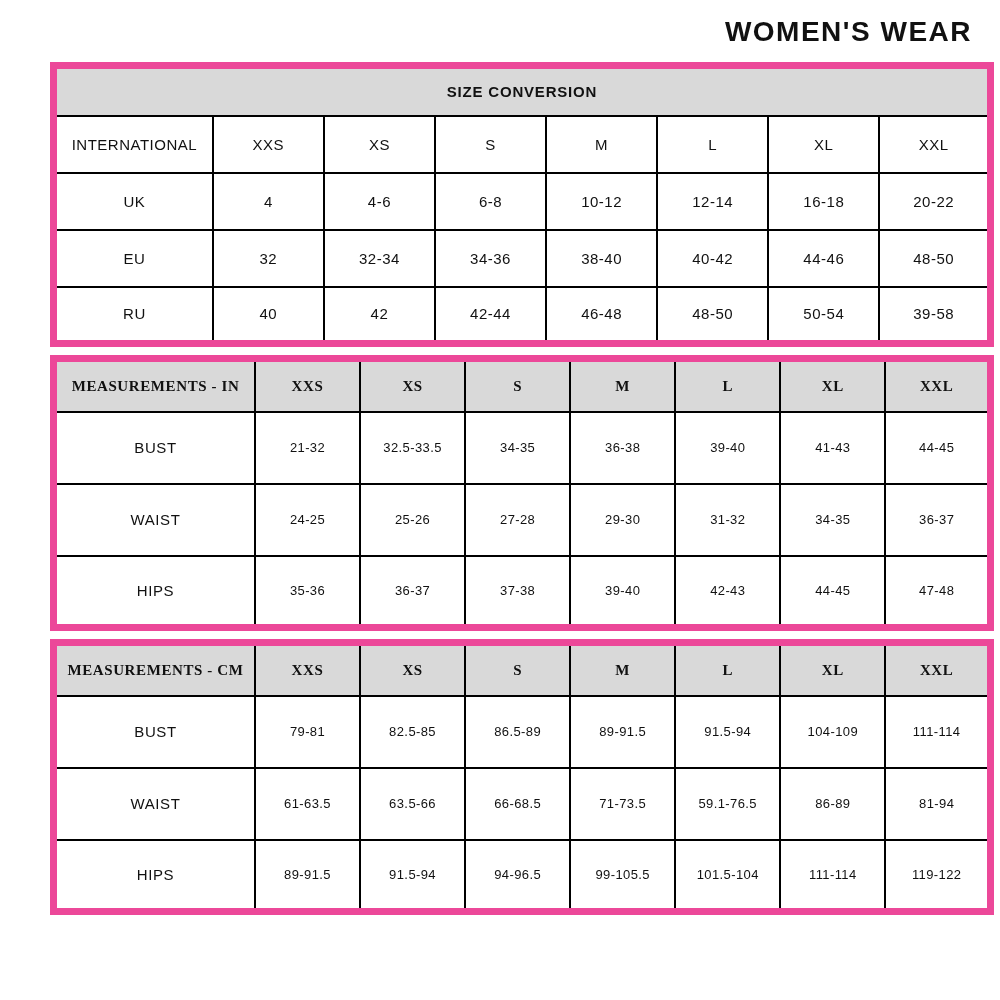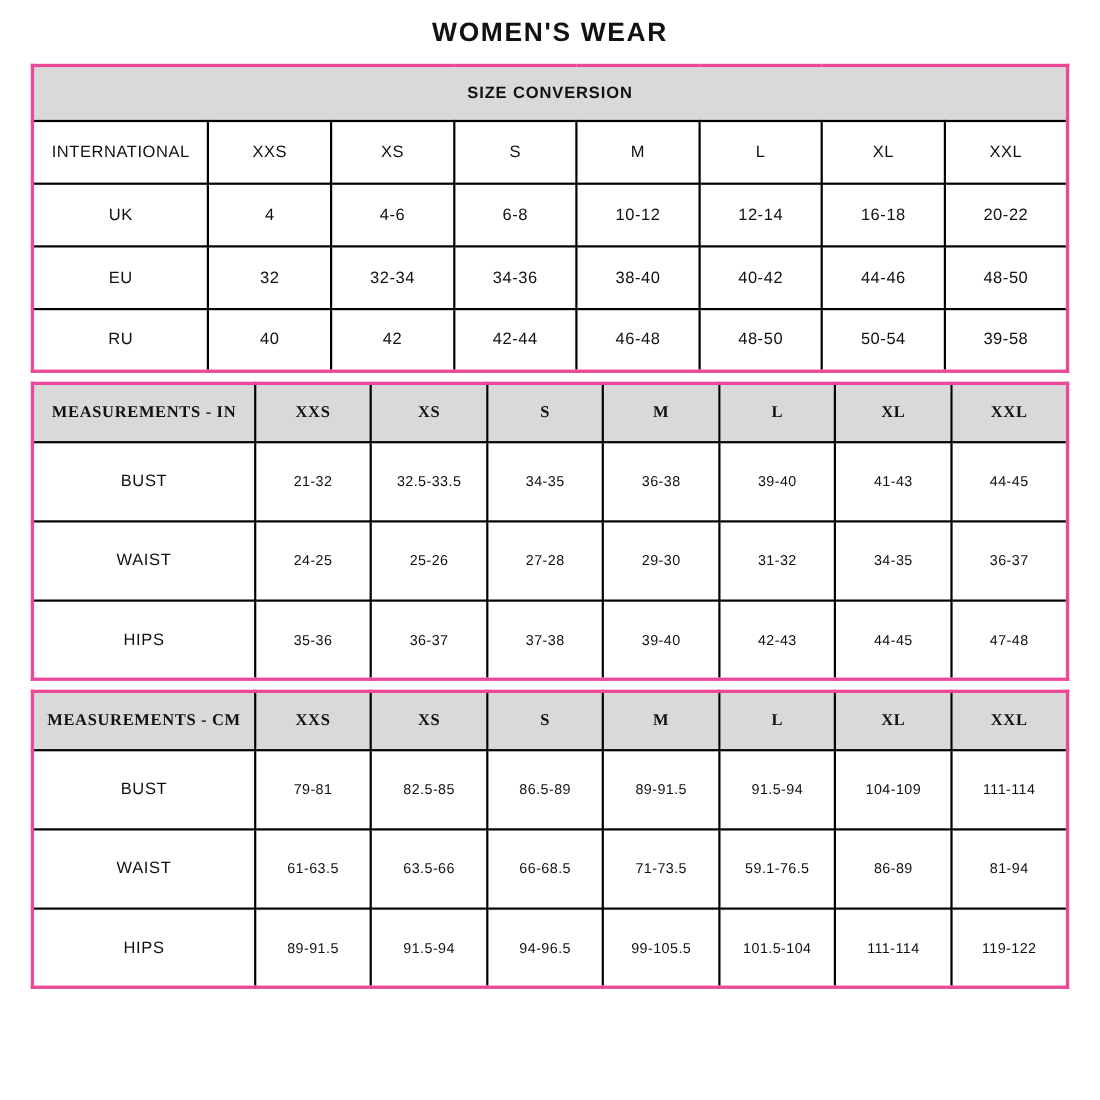--- a/index.html
+++ b/index.html
@@ -10,32 +10,33 @@
     font-family: "Liberation Sans", sans-serif;
     color: #111111;
   }
   .page {
     width: 1000px;
     height: 1000px;
     padding: 6px 28px 0 28px;
     background: #ffffff;
   }
   .page-title {
-    text-align: center;
-    font-size: 24px;
+    text-align: right;
+    font-size: 28px;
     font-weight: 700;
     letter-spacing: 1.5px;
     margin: 10px 0 14px 0;
   }
   table {
     border-collapse: collapse;
     width: 100%;
     table-layout: fixed;
-    border: 3px solid #ec4899;
+    border: 7px solid #ec4899;
     margin-bottom: 8px;
+    margin-left: 22px;
   }
   th, td {
     border: 2px solid #000000;
     text-align: center;
     vertical-align: middle;
     padding: 0 2px;
     overflow: hidden;
   }
   
   .t-conv .title-row th {

